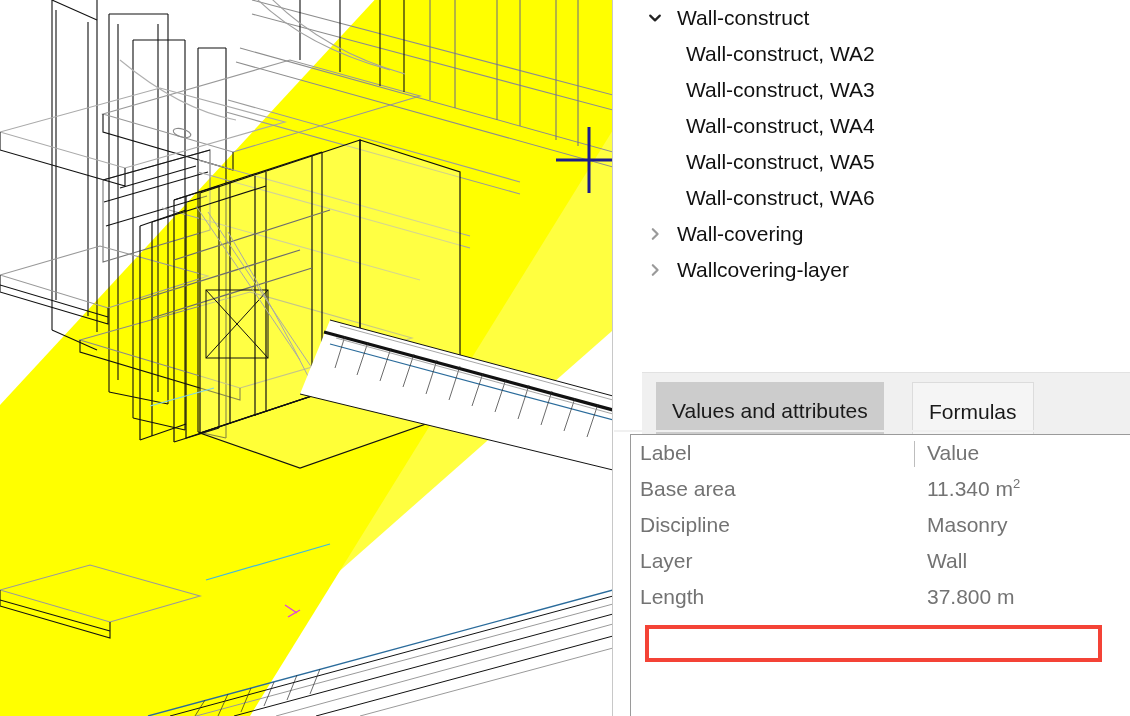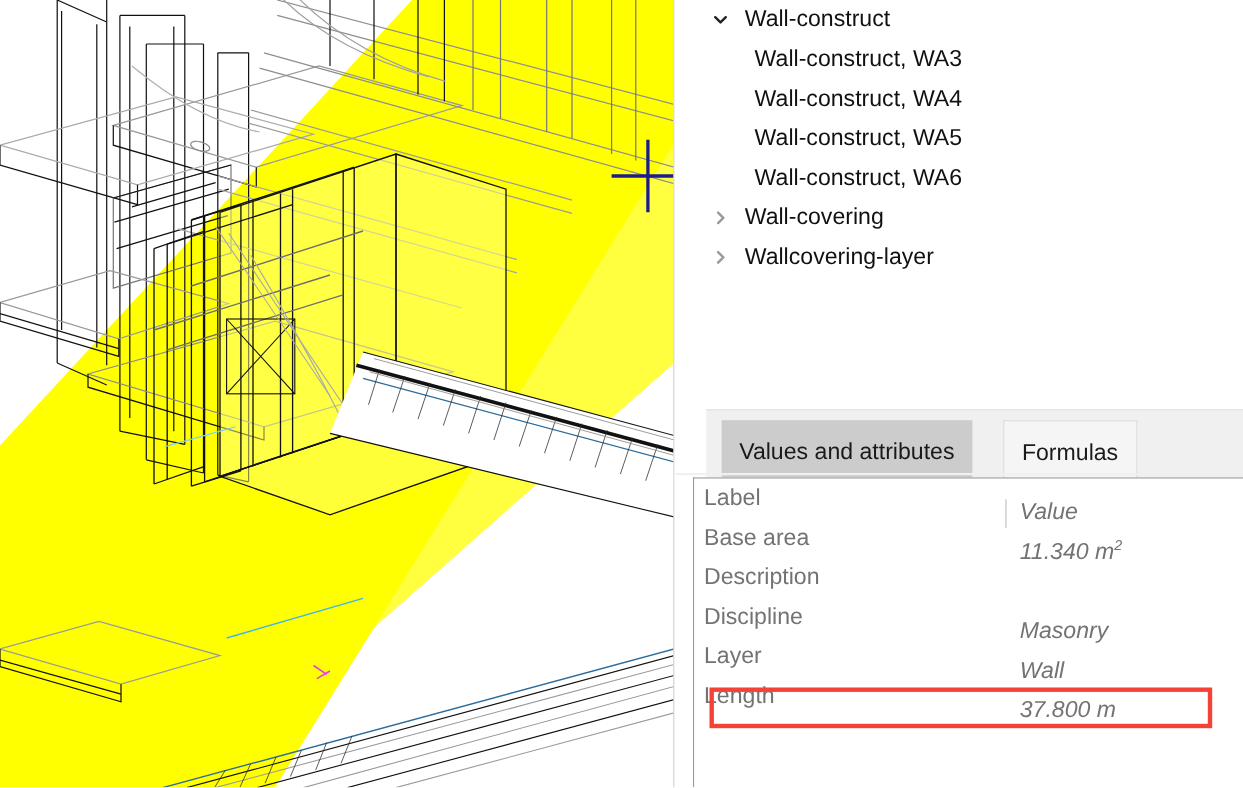--- a/index.html
+++ b/index.html
@@ -147,21 +147,21 @@
     font-size: 21px;
     color: #737373;
     white-space: nowrap;
   }
   .attr-row .cell-label {
     position: absolute;
     left: 9px; top: 0;
   }
   .attr-row .cell-value {
     position: absolute;
-    left: 296px; top: 13px; font-style: italic;
+    left: 296px; top: 0;
   }
   .attr-row.header .cell-value::before {
     content: "";
     position: absolute;
     left: -13px; top: 6px;
     width: 1px; height: 26px;
     background: #bdbdbd;
   }
   .sup {
     font-size: 13px;
@@ -363,20 +363,23 @@
       <div class="tree-row">
         <span class="twisty">
           <svg class="chev" width="16" height="16" viewBox="0 0 16 16">
             <path d="M3.2 5.6 L8 10.4 L12.8 5.6" fill="none" stroke="#222222" stroke-width="2.2" stroke-linecap="round" stroke-linejoin="round"></path>
           </svg>
         </span>
         <span class="label">Wall-construct</span>
       </div>
 
 
+      <div class="tree-row child">
+        <span class="label">Wall-construct, WA2</span>
+      </div>
 
       <div class="tree-row child">
         <span class="label">Wall-construct, WA3</span>
       </div>
 
       <div class="tree-row child">
         <span class="label">Wall-construct, WA4</span>
       </div>
 
       <div class="tree-row child">
@@ -425,24 +428,20 @@
         <span class="cell-value">Value</span>
       </div>
 
 
       <div class="attr-row">
         <span class="cell-label">Base area</span>
         <span class="cell-value"><span>11.340 m</span><span class="sup">2</span></span>
       </div>
 
 
-      <div class="attr-row">
-        <span class="cell-label">Description</span>
-        <span class="cell-value"></span>
-      </div>
 
       <div class="attr-row">
         <span class="cell-label">Discipline</span>
         <span class="cell-value">Masonry</span>
       </div>
 
       <div class="attr-row">
         <span class="cell-label">Layer</span>
         <span class="cell-value">Wall</span>
       </div>

